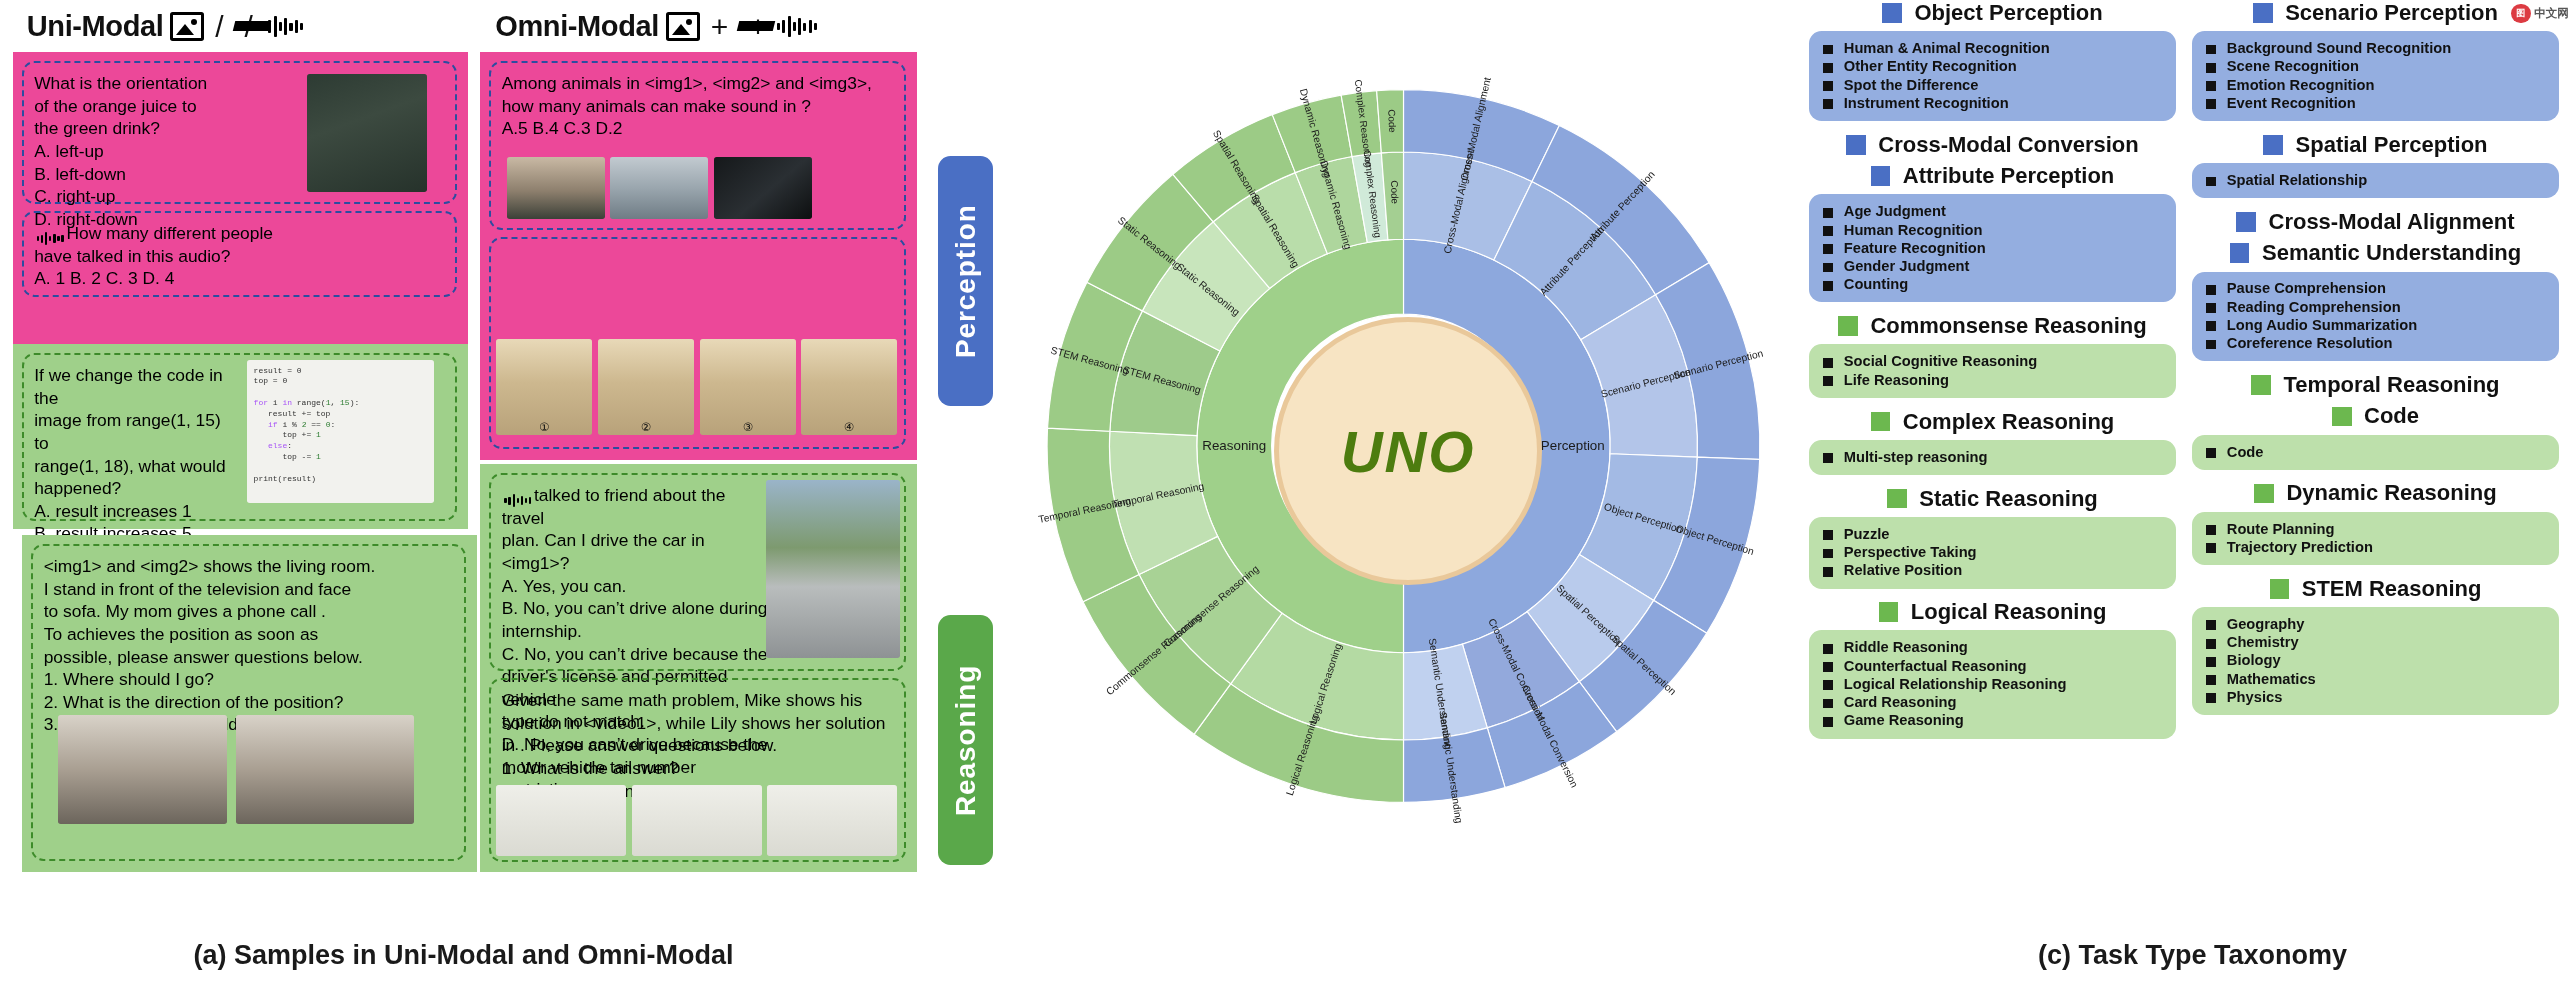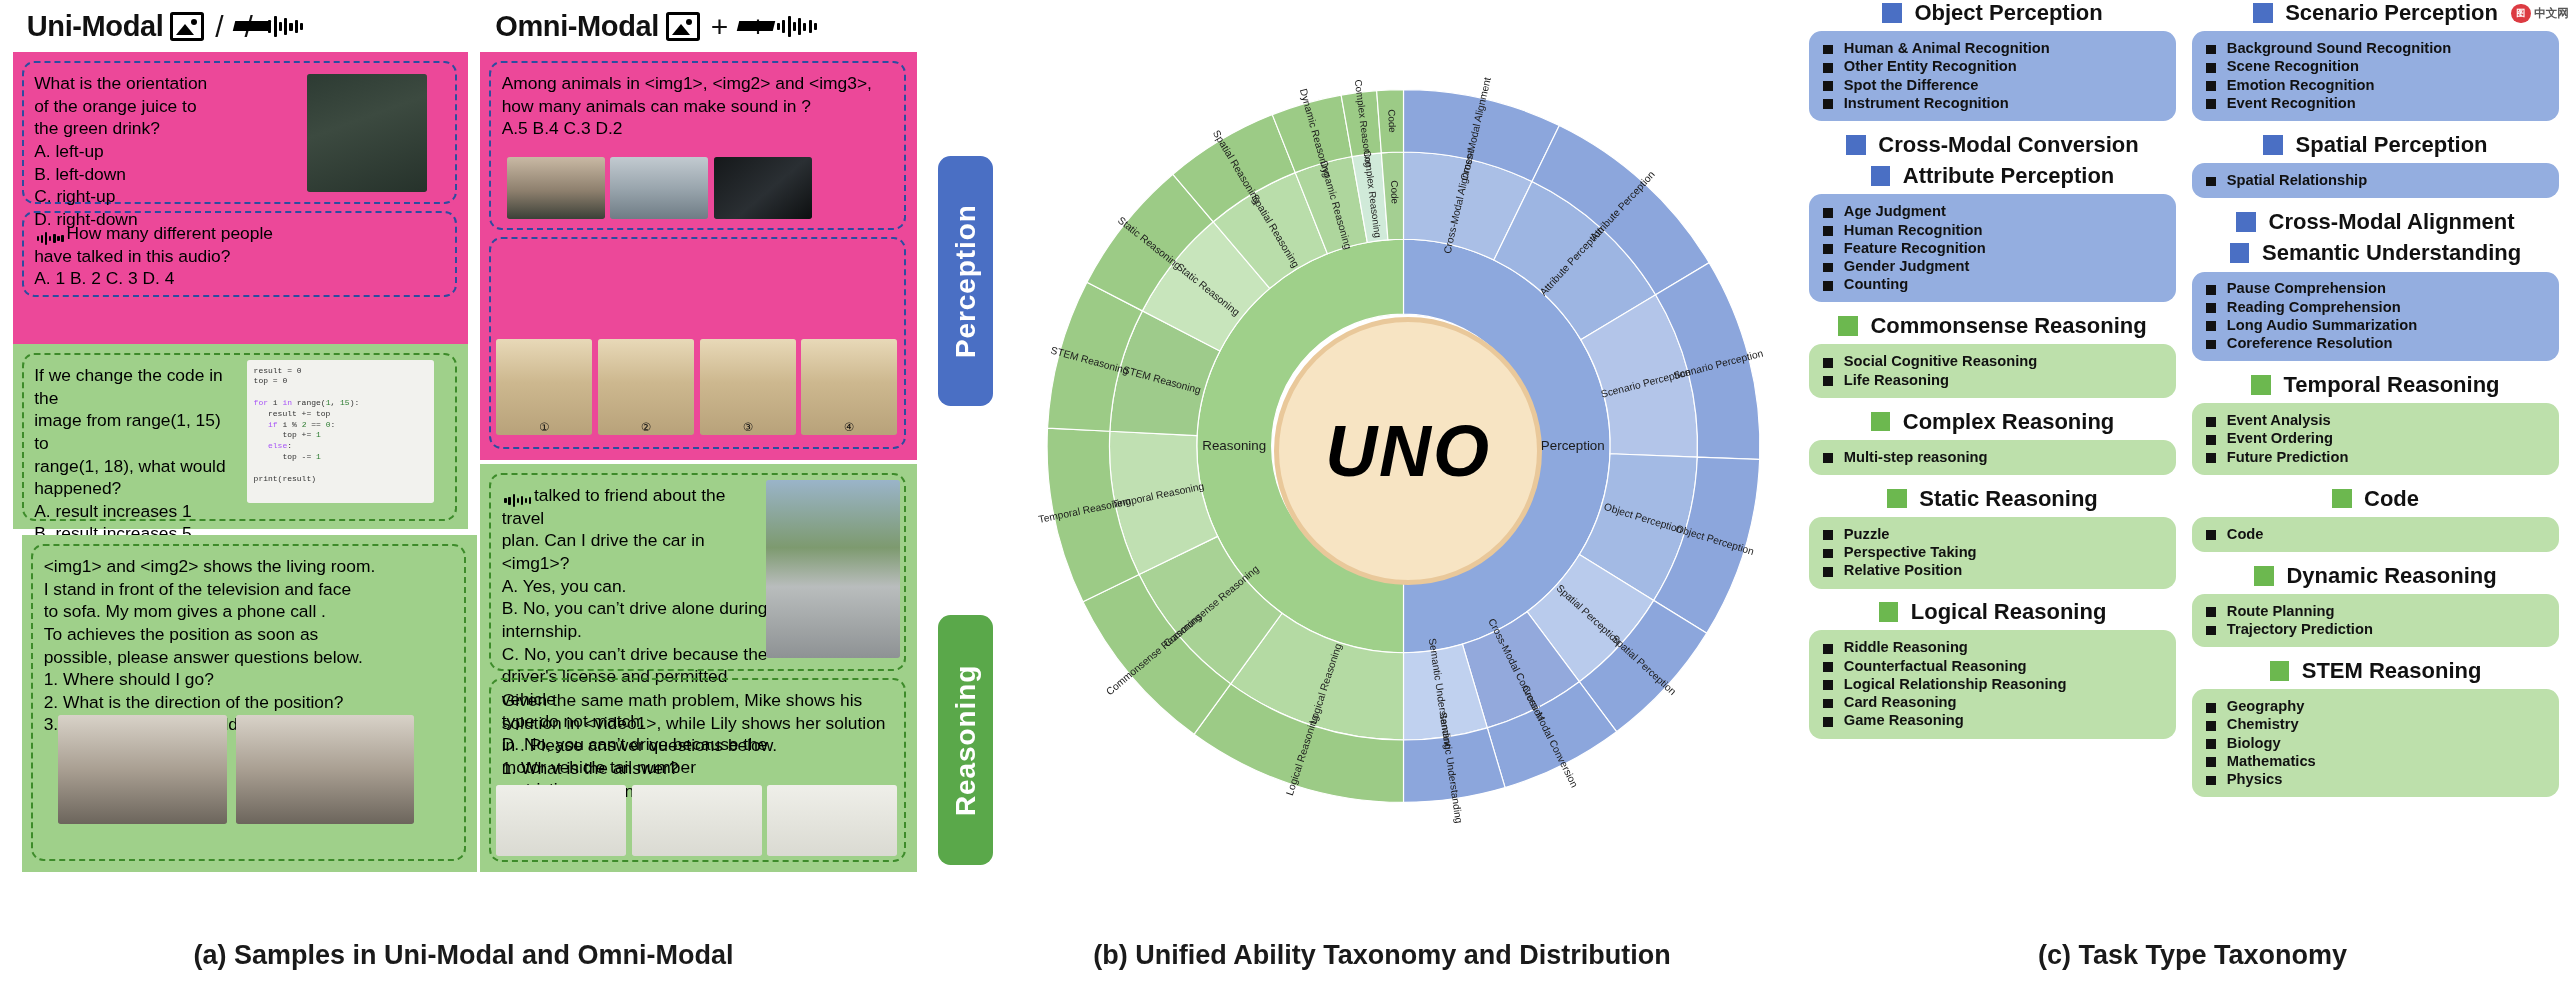--- a/index.html
+++ b/index.html
@@ -58,21 +58,21 @@
              writing-mode:vertical-rl;text-orientation:mixed;display:flex;align-items:center;justify-content:center;
              letter-spacing:0.9px;transform:rotate(180deg);}
   .bandPerception{background:#4a6fc4;}
   .bandReasoning{background:#5aa84a;}
 
   
   .panelB{position:absolute;left:1007px;top:18px;width:793px;height:856px;}
   .sun{position:absolute;left:0;top:0;}
   .unoCore{position:absolute;border-radius:50%;background:#f7e4c3;border:5.3px solid #e9c89a;
            display:flex;align-items:center;justify-content:center;}
-  .unoText{font-size:72px;font-weight:800;color:#000000;font-style:italic;letter-spacing:1.8px;}
+  .unoText{font-size:58px;font-weight:800;color:#4d7c0f;font-style:italic;letter-spacing:1.8px;}
 
   
   .panelC{position:absolute;left:1809px;top:0;width:767px;height:918px;}
   .cCol{position:absolute;top:0;width:367px;}
   .cCol.left{left:0;}
   .cCol.right{left:383px;}
   .grpHead{display:flex;align-items:center;gap:12.5px;justify-content:center;margin:0 0 5.3px 0;}
   .grpSq{width:19.6px;height:19.6px;display:inline-block;flex:none;}
   .grpSq.b{background:#4a6fc4;}
   .grpSq.g{background:#6cb84f;}
@@ -520,34 +520,20 @@
           </div>
           <div class="li">
             <span class="liSq"></span>
             <span class="liTxt">Coreference Resolution</span>
           </div>
         </div>
         <div class="grpHead">
           <span class="grpSq g"></span>
           <span class="grpTitle">Temporal Reasoning</span>
         </div>
-        <div class="grpBody g">
-          <div class="li">
-            <span class="liSq"></span>
-            <span class="liTxt">Event Analysis</span>
-          </div>
-          <div class="li">
-            <span class="liSq"></span>
-            <span class="liTxt">Event Ordering</span>
-          </div>
-          <div class="li">
-            <span class="liSq"></span>
-            <span class="liTxt">Future Prediction</span>
-          </div>
-        </div>
         <div class="grpHead">
           <span class="grpSq g"></span>
           <span class="grpTitle">Code</span>
         </div>
         <div class="grpBody g">
           <div class="li">
             <span class="liSq"></span>
             <span class="liTxt">Code</span>
           </div>
         </div>
@@ -589,18 +575,17 @@
           <div class="li">
             <span class="liSq"></span>
             <span class="liTxt">Physics</span>
           </div>
         </div>
       </div>
   </div>
 
   <div class="captionRow">
     <div class="sect-caption" style="left:0;top:0;width:927px;">(a) Samples in Uni-Modal and Omni-Modal</div>
-    <div class="sect-caption" style="left:963px;top:0;width:838px;">(b) Unified Ability Taxonomy and Distribution</div>
     <div class="sect-caption" style="left:1809px;top:0;width:767px;">(c) Task Type Taxonomy</div>
   </div>
 
 </div>
 
 
 </body></html>

